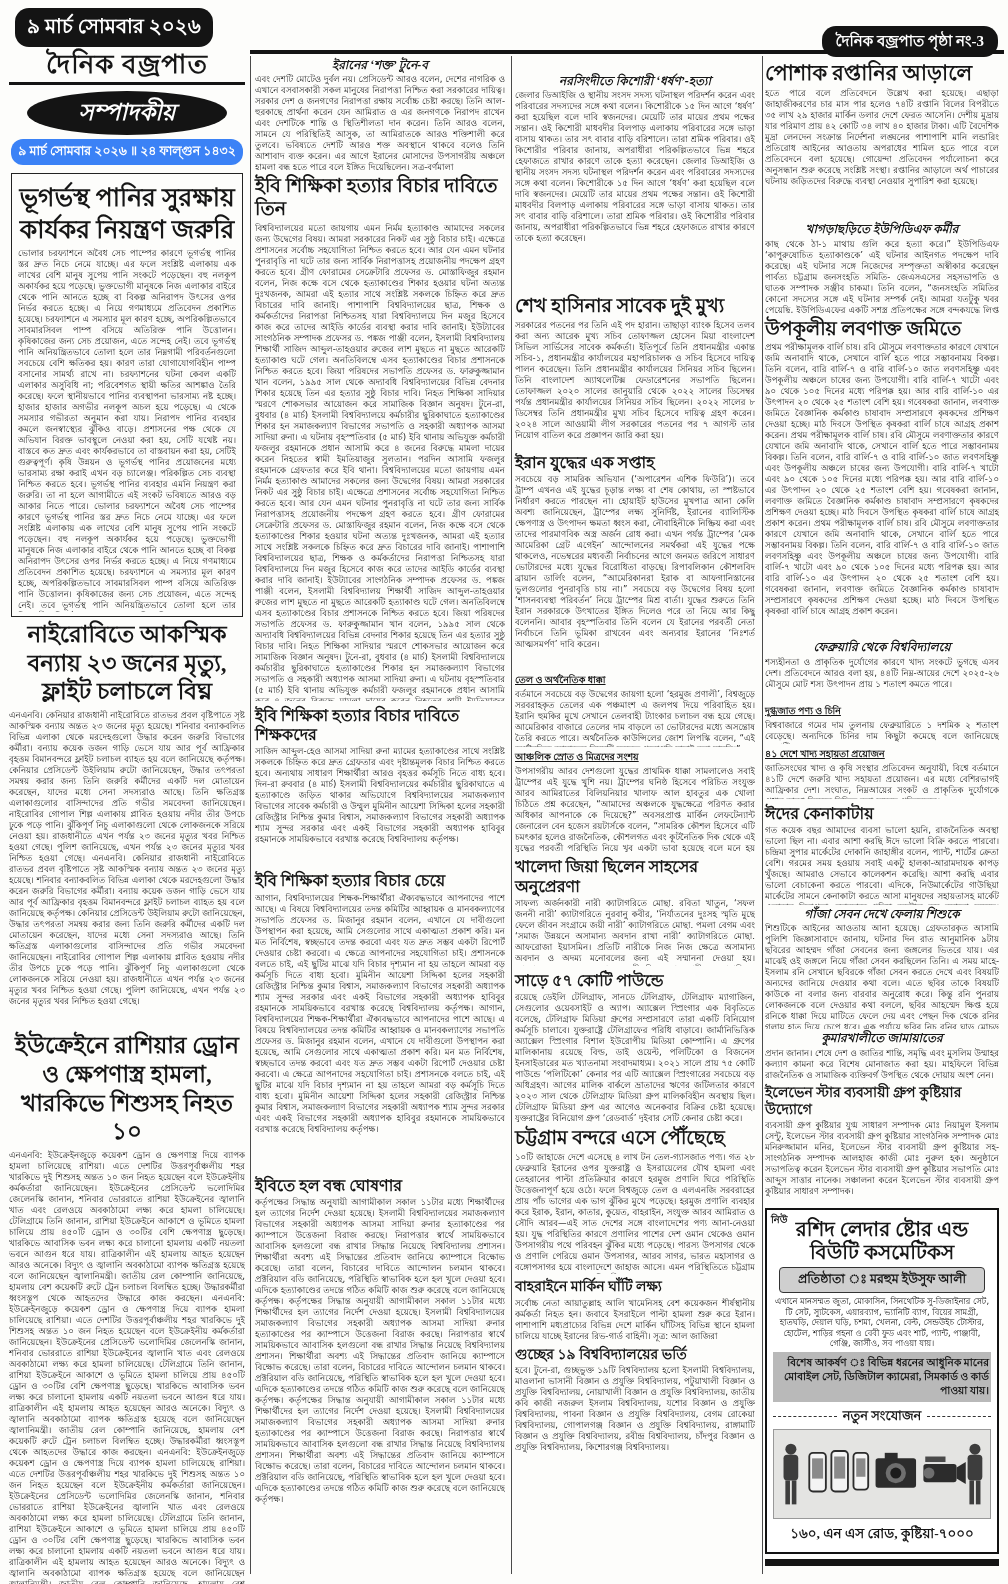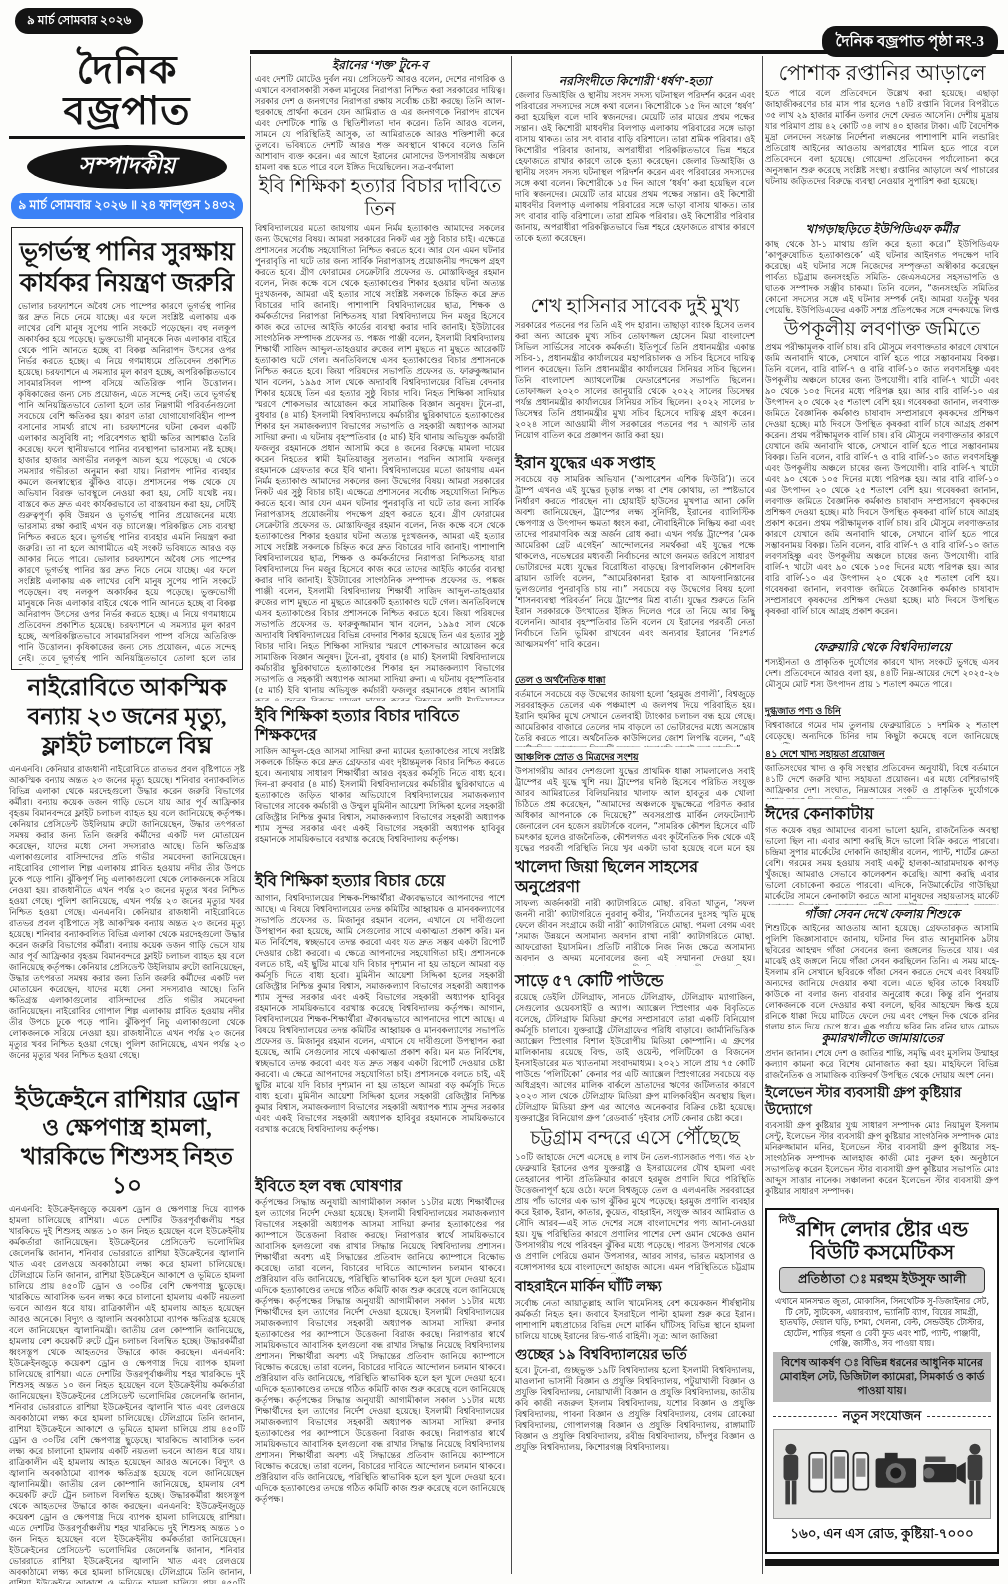--- a/index.html
+++ b/index.html
@@ -10,45 +10,45 @@
   .col1{width:246px;}
   .col2{width:260px;padding-top:56px;}
   .col3{width:250px;padding-top:72px;}
   .col4{width:244px;padding-top:56px;}
   .vsep{position:absolute;top:56px;bottom:10px;width:1px;background:#4a4a4a;}
   .toprule{position:absolute;left:250px;right:4px;top:50px;height:4px;background:#141414;}
   .pagebadge{position:absolute;top:26px;right:10px;background:#141414;color:#fff;
              border-radius:14px;padding:3px 14px;font-weight:bold;font-size:15px;}
   
   .datebadge{background:#141414;color:#fff;border-radius:14px;padding:3px 12px;
-             font-weight:bold;font-size:12px;display:inline-block;margin:8px 0 16px 6px;}
-  .masthead{font-size:39px;font-weight:bold;text-align:center;line-height:1.05;
+             font-weight:bold;font-size:20px;display:inline-block;margin:8px 0 4px 6px;}
+  .masthead{font-size:26px;font-weight:bold;text-align:center;line-height:1.05;
             border-bottom:3px solid #141414;padding-bottom:4px;letter-spacing:1px;}
   .edbadge{background:#141414;color:#fff;border-radius:50%;width:200px;height:44px;margin:6px auto 4px;
            display:flex;align-items:center;justify-content:center;font-size:23px;font-weight:bold;font-style:italic;}
   .dateline{background:#3b82f6;color:#fff;border-radius:12px;text-align:center;
             font-weight:bold;font-size:12.5px;padding:3px 4px;margin:2px 2px 8px;}
   
   .h-xl{font-weight:bold;text-align:center;font-size:25px;line-height:1.25;margin:4px 0 3px;}
-  .h-lg{font-weight:normal;text-align:center;font-size:19px;line-height:1.2;margin:5px 0 2px;}
+  .h-lg{font-weight:bold;font-size:19px;line-height:1.2;margin:5px 0 2px;}
   .h-md{font-weight:bold;text-align:left;font-size:16px;line-height:1.2;margin:5px 0 2px;}
   .h-slug{font-weight:bold;text-align:center;font-size:12px;line-height:1.2;margin:2px 0 2px;font-style:italic;}
   .subhead{font-weight:bold;font-size:9.5px;text-decoration:underline;margin:3px 0 1px;}
   .body{font-size:8.6px;line-height:11px;text-align:justify;color:#242424;overflow:hidden;
         font-family:"DejaVu Sans","Liberation Sans",sans-serif;}
   .edbox{border:1.5px solid #222;padding:4px 6px;margin:0 2px;}
   
   .adbox{border:2.5px solid #111;margin-top:6px;padding:4px 6px;position:relative;background:#fff;}
-  .adtag{position:absolute;left:12px;top:2px;font-weight:bold;font-size:10px;}
+  .adtag{position:absolute;left:4px;top:2px;font-weight:bold;font-size:10px;}
   .adtitle{font-weight:bold;font-size:20px;text-align:center;line-height:1.15;margin:4px 8px 2px;}
   .adfounder{border:1.5px solid #333;background:#cfcfcf;border-radius:4px;text-align:center;
              font-weight:bold;font-size:12.5px;padding:2px 4px;margin:3px 6px;}
   .adproducts{font-size:8.3px;line-height:10.5px;text-align:center;margin:3px 0;
               font-family:"DejaVu Sans","Liberation Sans",sans-serif;}
-  .adspecial{background:#b9b9b9;font-weight:bold;font-size:10.5px;text-align:center;
+  .adspecial{background:#b9b9b9;font-weight:bold;font-size:10.5px;text-align:right;
              padding:4px 2px;margin:3px 0;line-height:1.35;}
   .adnew{display:flex;align-items:center;gap:6px;font-weight:bold;font-size:13px;margin:4px 0 2px;}
   .adnew::before,.adnew::after{content:"";flex:1;border-top:1.5px dashed #333;}
   .adstrip{background:#e4e4e2;border:1px solid #999;height:84px;display:flex;
            align-items:center;justify-content:space-between;padding:2px 4px;}
   .adaddr{font-weight:bold;font-size:13.5px;text-align:center;margin:4px 0 2px;}
   .botbar{height:7px;background:#141414;margin-top:5px;}
 </style>
 </head>
 <body>

